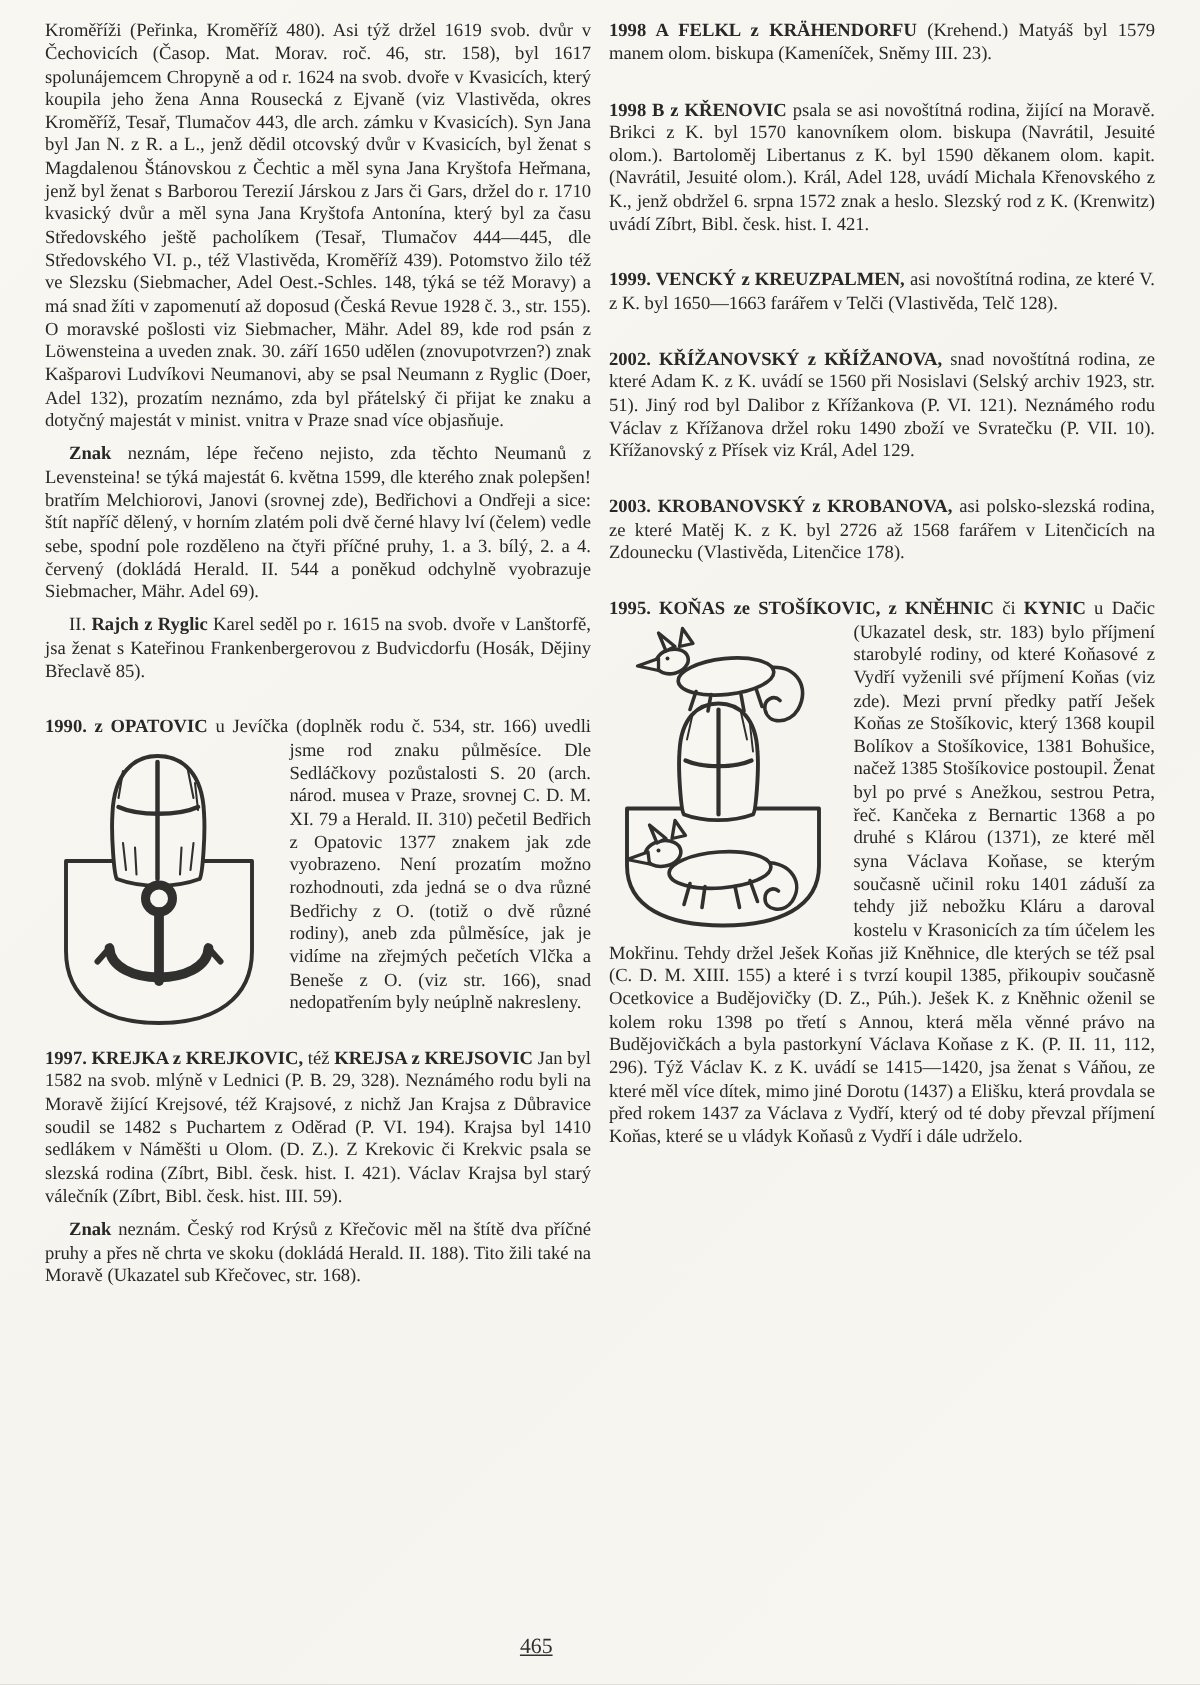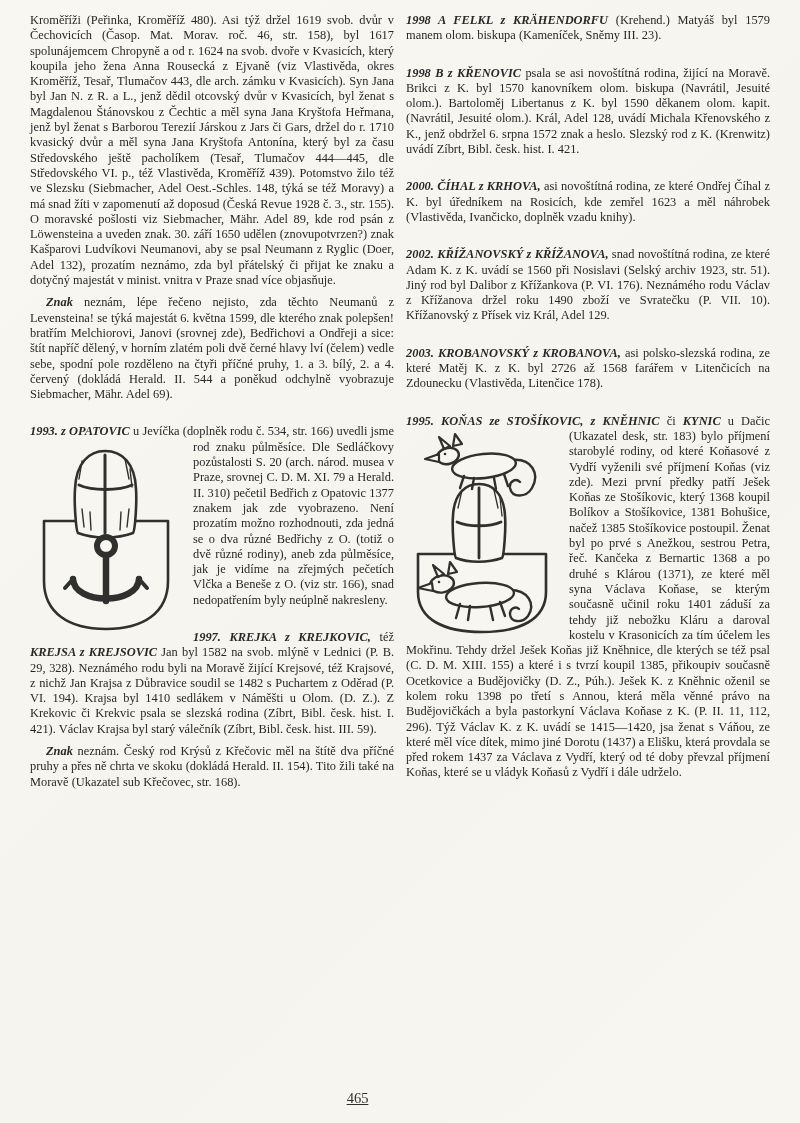--- a/index.html
+++ b/index.html
@@ -11,43 +11,44 @@
     color:#282828;
     font-family:"Liberation Serif","DejaVu Serif",serif;
     overflow:hidden;
   }
   .columns { display:flex; gap:12px; padding:13px 30px 0 30px; }
   .col { width:364px; }
   p { margin:0; text-align:justify; font-size:12.4px; line-height:15.3px; }
   .mt  { margin-top:22px; }
   .mt-s{ margin-top:7px; }
   .indent { text-indent:16px; }
-  .b { font-weight:bold;font-style:italic; }
+  .b { font-weight:bold; }
   .arms { float:left; margin:3px 11px 3px 0; }
   .footer {
     position:absolute; bottom:16px; left:30px; width:655px;
     text-align:center; font-size:14.5px; color:#303030;text-decoration:underline;
   }
   svg .ln { stroke:#30302e; fill:none; stroke-linecap:round; stroke-linejoin:round; }
   svg .fl { stroke:#30302e; fill:#f7f6f0; stroke-linecap:round; stroke-linejoin:round; }
 </style>
 </head>
 <body>
 
 <div class="page">
   <div class="columns">
 
     <div class="col">
       <p><span>Kroměříži (Peřinka, Kroměříž 480). Asi týž držel 1619 svob. dvůr v Čechovicích (Časop. Mat. Morav. roč. 46, str. 158), byl 1617 spolunájemcem Chropyně a od r. 1624 na svob. dvoře v Kvasicích, který koupila jeho žena Anna Rousecká z Ejvaně (viz Vlastivěda, okres Kroměříž, Tesař, Tlumačov 443, dle arch. zámku v Kvasicích). Syn Jana byl Jan N. z R. a L., jenž dědil otcovský dvůr v Kvasicích, byl ženat s Magdalenou Štánovskou z Čechtic a měl syna Jana Kryštofa Heřmana, jenž byl ženat s Barborou Terezií Járskou z Jars či Gars, držel do r. 1710 kvasický dvůr a měl syna Jana Kryštofa Antonína, který byl za času Středovského ještě pacholíkem (Tesař, Tlumačov 444—445, dle Středovského VI. p., též Vlastivěda, Kroměříž 439). Potomstvo žilo též ve Slezsku (Siebmacher, Adel Oest.-Schles. 148, týká se též Moravy) a má snad žíti v zapomenutí až doposud (Česká Revue 1928 č. 3., str. 155). O moravské pošlosti viz Siebmacher, Mähr. Adel 89, kde rod psán z Löwensteina a uveden znak. 30. září 1650 udělen (znovupotvrzen?) znak Kašparovi Ludvíkovi Neumanovi, aby se psal Neumann z Ryglic (Doer, Adel 132), prozatím neznámo, zda byl přátelský či přijat ke znaku a dotyčný majestát v minist. vnitra v Praze snad více objasňuje.</span></p>
 
       <p class="mt-s indent"><span class="b">Znak</span><span> neznám, lépe řečeno nejisto, zda těchto Neumanů z Levensteina! se týká majestát 6. května 1599, dle kterého znak polepšen! bratřím Melchiorovi, Janovi (srovnej zde), Bedřichovi a Ondřeji a sice: štít napříč dělený, v horním zlatém poli dvě černé hlavy lví (čelem) vedle sebe, spodní pole rozděleno na čtyři příčné pruhy, 1. a 3. bílý, 2. a 4. červený (dokládá Herald. II. 544 a poněkud odchylně vyobrazuje Siebmacher, Mähr. Adel 69).</span></p>
 
+      <p class="mt-s indent"><span>II. </span><span class="b">Rajch z Ryglic</span><span> Karel seděl po r. 1615 na svob. dvoře v Lanštorfě, jsa ženat s Kateřinou Frankenbergerovou z Budvicdorfu (Hosák, Dějiny Břeclavě 85).</span></p>
 
       <p class="mt">
-        <span><span class="b">1993. z OPATOVIC</span><span> u Jevíčka (doplněk rodu č. 534, </span></span><svg class="arms" width="152" height="192" viewBox="0 0 152 192" role="img">
+        <span><span class="b">1990. z OPATOVIC</span><span> u Jevíčka (doplněk rodu č. 534, </span></span><svg class="arms" width="152" height="192" viewBox="0 0 152 192" role="img">
           <g>
             <path class="fl" stroke-width="2.6" d="M14,78 L138,78 L138,138 C138,170 113,186 76,186 C39,186 14,170 14,138 Z"></path>
           </g>
           <g>
             <path class="fl" stroke-width="2.6" d="M48,90 C46,88 44,60 45,46 C46,20 59,8 75,8 C92,8 105,20 106,46 C107,60 105,88 103,90 C87,96 64,96 48,90 Z"></path>
             <path class="ln" stroke-width="3" d="M75,12 L75,90"></path>
             <path class="ln" stroke-width="3" d="M49,42 C62,48 89,48 102,42"></path>
             <path class="ln" stroke-width="1.4" d="M95,16 L99,36 M100,26 L102,44 M52,18 L49,36"></path>
             <path class="ln" stroke-width="1.4" d="M52,66 L54,84 M60,69 L61,87 M91,69 L90,87 M99,66 L97,84"></path>
           </g>
@@ -55,33 +56,33 @@
             <circle class="ln" stroke-width="6" cx="76" cy="103" r="9"></circle>
             <path class="ln" stroke-width="6.5" d="M76,112 L76,158"></path>
             <path class="ln" stroke-width="6.5" d="M43,136 C44,162 108,162 109,136"></path>
             <path class="ln" stroke-width="4" d="M43,136 L35,145 M109,136 L117,145"></path>
           </g>
         </svg><span><span>str. 166) uvedli jsme rod znaku půlměsíce. Dle Sedláčkovy pozůstalosti S. 20 (arch. národ. musea v Praze, srovnej C. D. M. XI. 79 a Herald. II. 310) pečetil Bedřich z Opatovic 1377 znakem jak zde vyobrazeno. Není prozatím možno rozhodnouti, zda jedná se o dva různé Bedřichy z O. (totiž o dvě různé rodiny), aneb zda půlměsíce, jak je vidíme na zřejmých pečetích Vlčka a Beneše z O. (viz str. 166), snad nedopatřením byly neúplně nakresleny.</span></span>
       </p>
 
       <p class="mt"><span class="b">1997. KREJKA z KREJKOVIC,</span><span> též </span><span class="b">KREJSA z KREJSOVIC</span><span> Jan byl 1582 na svob. mlýně v Lednici (P. B. 29, 328). Neznámého rodu byli na Moravě žijící Krejsové, též Krajsové, z nichž Jan Krajsa z Důbravice soudil se 1482 s Puchartem z Oděrad (P. VI. 194). Krajsa byl 1410 sedlákem v Náměšti u Olom. (D. Z.). Z Krekovic či Krekvic psala se slezská rodina (Zíbrt, Bibl. česk. hist. I. 421). Václav Krajsa byl starý válečník (Zíbrt, Bibl. česk. hist. III. 59).</span></p>
 
-      <p class="mt-s indent"><span class="b">Znak</span><span> neznám. Český rod Krýsů z Křečovic měl na štítě dva příčné pruhy a přes ně chrta ve skoku (dokládá Herald. II. 154). Tito žili také na Moravě (Ukazatel sub Křečovec, str. 168).</span></p>
+      <p class="mt-s indent"><span class="b">Znak</span><span> neznám. Český rod Krýsů z Křečovic měl na štítě dva příčné pruhy a přes ně chrta ve skoku (dokládá Herald. II. 188). Tito žili také na Moravě (Ukazatel sub Křečovec, str. 168).</span></p>
     </div>
 
     <div class="col">
       <p><span class="b">1998 A FELKL z KRÄHENDORFU</span><span> (Krehend.) Matyáš byl 1579 manem olom. biskupa (Kameníček, Sněmy III. 23).</span></p>
 
       <p class="mt"><span class="b">1998 B z KŘENOVIC</span><span> psala se asi novoštítná rodina, žijící na Moravě. Brikci z K. byl 1570 kanovníkem olom. biskupa (Navrátil, Jesuité olom.). Bartoloměj Libertanus z K. byl 1590 děkanem olom. kapit. (Navrátil, Jesuité olom.). Král, Adel 128, uvádí Michala Křenovského z K., jenž obdržel 6. srpna 1572 znak a heslo. Slezský rod z K. (Krenwitz) uvádí Zíbrt, Bibl. česk. hist. I. 421.</span></p>
 
-
-      <p class="mt"><span class="b">2000. ČÍHAL z KRHOVA,</span><span> asi novoštítná rodina, ze které Ondřej Číhal z K. byl úředníkem na Rosicích, kde zemřel 1623 a měl náhrobek (Vlastivěda, Ivančicko, doplněk vzadu knihy).</span></p>
+      <p class="mt"><span class="b">1999. VENCKÝ z KREUZPALMEN,</span><span> asi novoštítná rodina, ze které V. z K. byl 1650—1663 farářem v Telči (Vlastivěda, Telč 128).</span></p>
 
 
-      <p class="mt"><span class="b">2002. KŘÍŽANOVSKÝ z KŘÍŽANOVA,</span><span> snad novoštítná rodina, ze které Adam K. z K. uvádí se 1560 při Nosislavi (Selský archiv 1923, str. 51). Jiný rod byl Dalibor z Křížankova (P. VI. 176). Neznámého rodu Václav z Křížanova držel roku 1490 zboží ve Svratečku (P. VII. 10). Křížanovský z Přísek viz Král, Adel 129.</span></p>
+
+      <p class="mt"><span class="b">2002. KŘÍŽANOVSKÝ z KŘÍŽANOVA,</span><span> snad novoštítná rodina, ze které Adam K. z K. uvádí se 1560 při Nosislavi (Selský archiv 1923, str. 51). Jiný rod byl Dalibor z Křížankova (P. VI. 121). Neznámého rodu Václav z Křížanova držel roku 1490 zboží ve Svratečku (P. VII. 10). Křížanovský z Přísek viz Král, Adel 129.</span></p>
 
       <p class="mt"><span class="b">2003. KROBANOVSKÝ z KROBANOVA,</span><span> asi polsko-slezská rodina, ze které Matěj K. z K. byl 2726 až 1568 farářem v Litenčicích na Zdounecku (Vlastivěda, Litenčice 178).</span></p>
 
       <p class="mt">
         <span><span class="b">1995. KOŇAS ze STOŠÍKOVIC, z KNĚHNIC</span><span> či </span></span><svg class="arms" width="152" height="202" viewBox="0 0 152 202" role="img">
           <g>
             <path class="fl" stroke-width="2.6" d="M12,122 L140,122 L140,160 C140,188 113,200 76,200 C39,200 12,188 12,160 Z"></path>
           </g>
           <g>
             <path class="fl" stroke-width="2.6" d="M50,126 C48,124 46,96 47,84 C48,62 59,52 73,52 C87,52 98,62 99,84 C100,96 98,124 96,126 C82,131 63,131 50,126 Z"></path>

